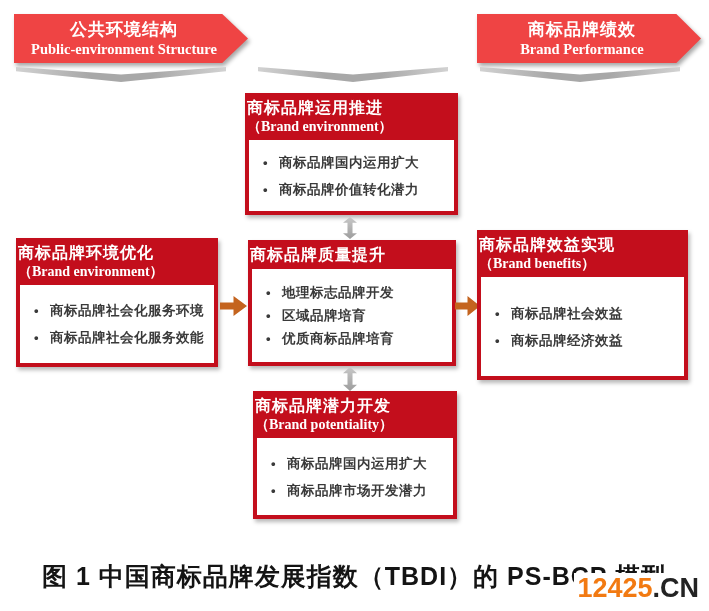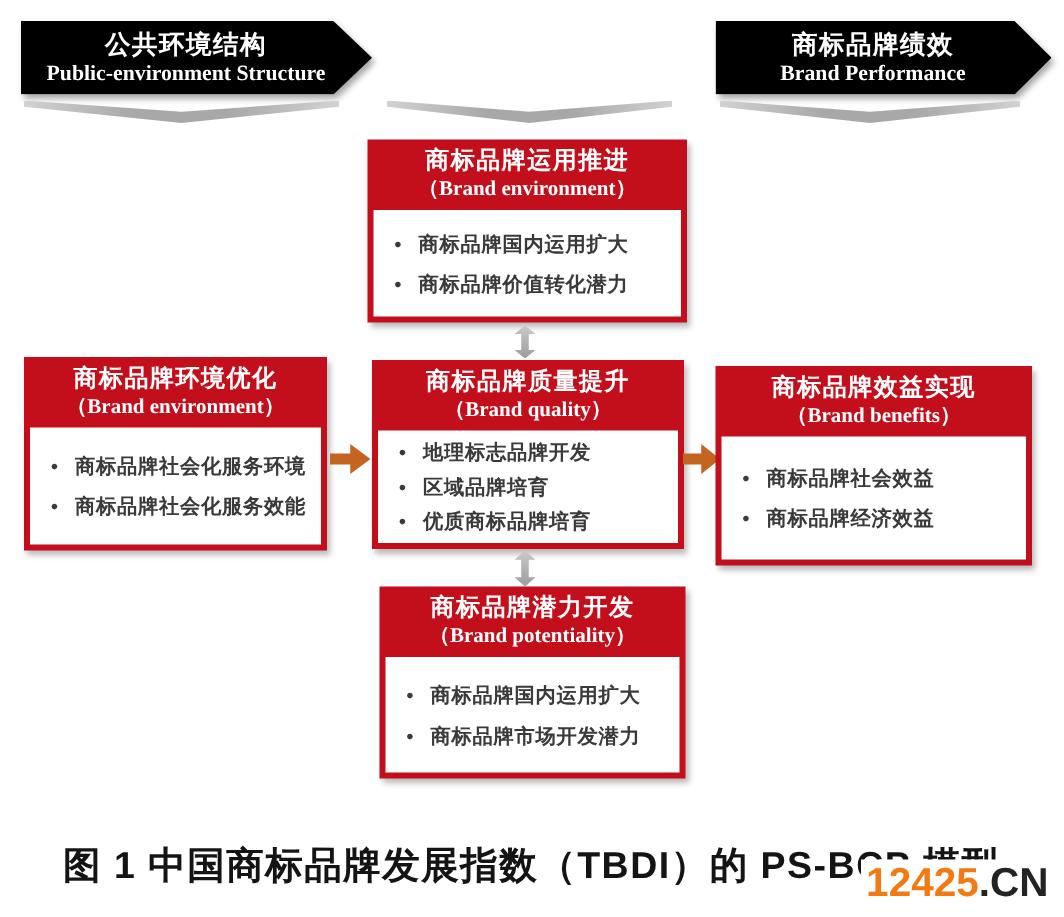--- a/index.html
+++ b/index.html
@@ -3,38 +3,38 @@
 <meta charset="utf-8">
 <style>
   html,body{margin:0;padding:0;background:#ffffff;}
   .stage{
     position:relative;width:709px;height:611px;background:#ffffff;overflow:hidden;
     font-family:"Liberation Sans","DejaVu Sans",sans-serif;
   }
   
   .banner-wrap{position:absolute;top:14px;height:49px;filter:drop-shadow(2px 3px 2px rgba(0,0,0,0.35));}
   .banner{
-    width:100%;height:100%;background:#000000;
+    width:100%;height:100%;background:#ef4444;
     clip-path:polygon(0% 0%, 89% 0%, 100% 50%, 89% 100%, 0% 100%);
     display:flex;flex-direction:column;align-items:center;justify-content:center;
     color:#ffffff;text-align:center;padding-right:14px;box-sizing:border-box;
   }
   .banner .zh{font-size:17px;font-weight:bold;line-height:21px;letter-spacing:1px;}
   .banner .en{font-size:14.5px;font-weight:bold;line-height:18px;font-family:"Liberation Serif","DejaVu Serif",serif;}
   .swoosh{
     position:absolute;top:67px;height:15px;background:linear-gradient(to right,#d2d2d2,#a8a8a8 35%,#a8a8a8 65%,#d2d2d2);
     clip-path:polygon(0% 0%, 50% 50%, 100% 0%, 100% 28%, 50% 100%, 0% 28%);
   }
   
   .rbox{
     position:absolute;background:#c30e1c;display:flex;flex-direction:column;
     box-shadow:2px 3px 4px rgba(0,0,0,0.28);
   }
   .rbox .hd{
-    flex:0 0 auto;color:#ffffff;text-align:center;padding:5px 2px 4px 2px;
+    flex:0 0 auto;color:#ffffff;text-align:left;padding:5px 2px 4px 2px;
   }
   .rbox .hd .t-zh{font-size:16px;font-weight:bold;line-height:20px;letter-spacing:1px;}
   .rbox .hd .t-en{font-size:14px;font-weight:bold;line-height:18px;font-family:"Liberation Serif","DejaVu Serif",serif;}
   .rbox .bd{
     flex:1 1 auto;background:#ffffff;margin:0 4px 4px 4px;
     display:flex;flex-direction:column;justify-content:center;
     padding:6px 6px 6px 14px;box-sizing:border-box;
   }
   .bullet{display:flex;align-items:baseline;margin:5px 0;color:#3a3a3a;}
   .bullet .dot{width:16px;flex:0 0 auto;font-weight:bold;font-size:13px;}
@@ -116,41 +116,40 @@
           <span class="txt">商标品牌社会化服务效能</span>
         </div>
     </div>
   </div>
 
   <div class="h-arrow" style="left:220px;top:296px;width:27px;height:20px;"></div>
 
   <div class="rbox" style="left:248px;top:240px;width:208px;height:126px;">
     <div class="hd">
       <div class="t-zh">商标品牌质量提升</div>
-      <div class="t-en">（Brand quality）</div>
     </div>
     <div class="bd" style="padding-top:2px;padding-bottom:2px;">
       <div class="bullet" style="margin:3px 0;">
           <span class="dot">•</span>
           <span class="txt">地理标志品牌开发</span>
         </div>
       <div class="bullet" style="margin:3px 0;">
           <span class="dot">•</span>
           <span class="txt">区域品牌培育</span>
         </div>
       <div class="bullet" style="margin:3px 0;">
           <span class="dot">•</span>
           <span class="txt">优质商标品牌培育</span>
         </div>
     </div>
   </div>
 
   <div class="h-arrow" style="left:455px;top:296px;width:25px;height:20px;"></div>
 
-  <div class="rbox" style="left:477px;top:244px;width:211px;height:133px;">
+  <div class="rbox" style="left:477px;top:230px;width:211px;height:150px;">
     <div class="hd">
       <div class="t-zh">商标品牌效益实现</div>
       <div class="t-en">（Brand benefits）</div>
     </div>
     <div class="bd">
       <div class="bullet">
           <span class="dot">•</span>
           <span class="txt">商标品牌社会效益</span>
         </div>
       <div class="bullet">

